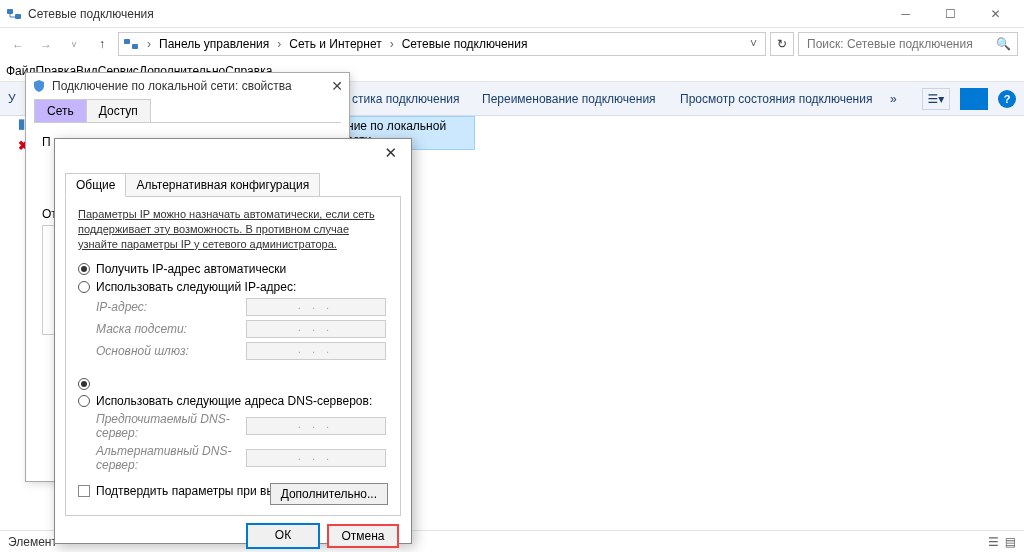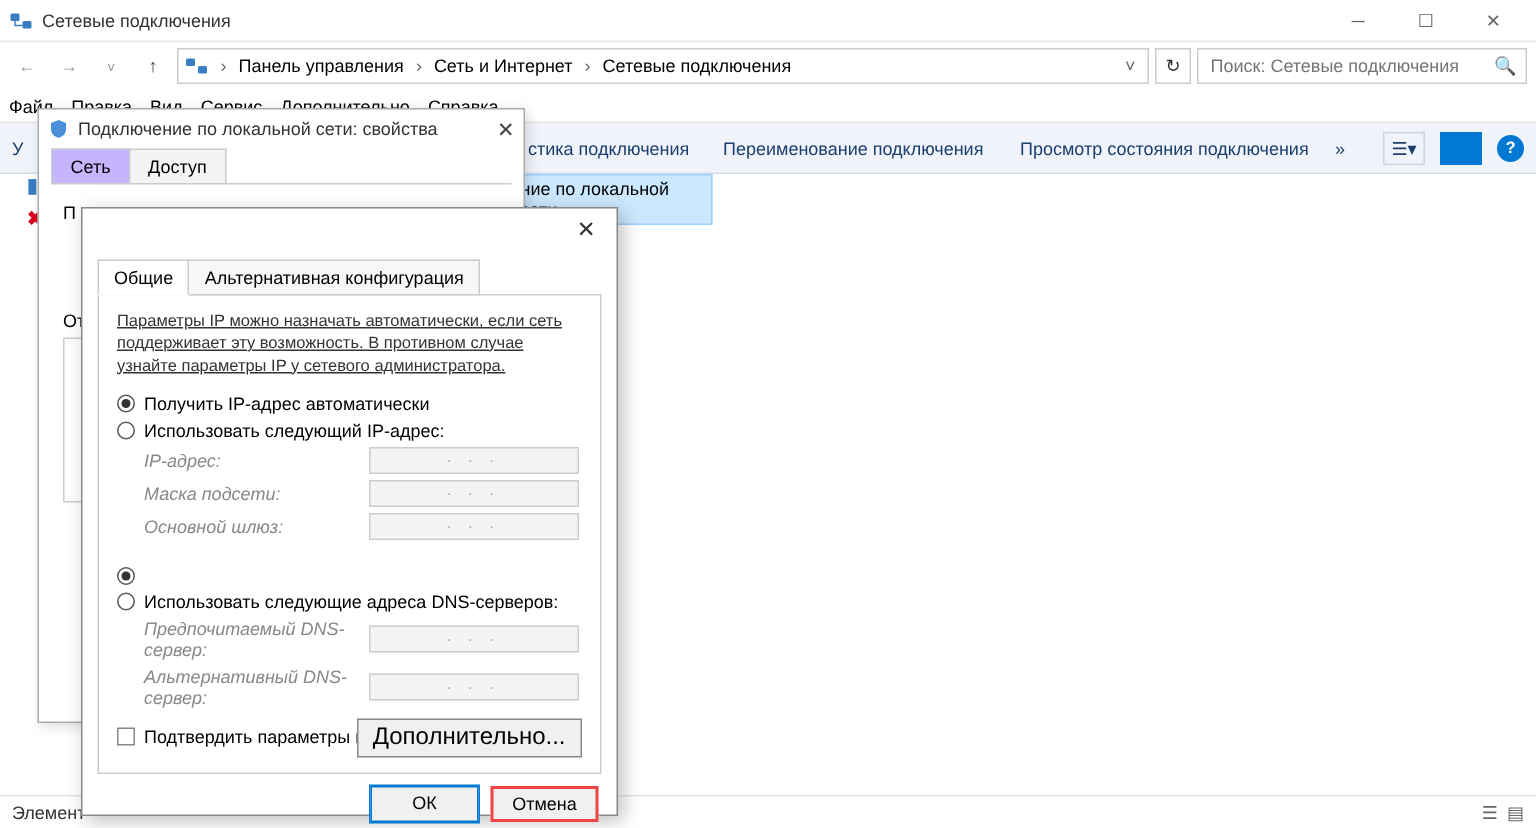--- a/index.html
+++ b/index.html
@@ -19,21 +19,21 @@
 .breadcrumb-box { flex: 1; height: 24px; border: 1px solid #ccc; display: flex; align-items: center; padding: 0 4px; gap: 2px; }
 .breadcrumb-box .bc-icon { width: 16px; height: 16px; margin-right: 4px; }
 .breadcrumb-box .bc-sep { color: #666; padding: 0 2px; }
 .breadcrumb-box .bc-item { color: #000; padding: 2px 4px; }
 .breadcrumb-box .bc-expand { margin-left: auto; color: #666; padding: 0 4px; }
 .refresh-btn { width: 24px; height: 24px; display: flex; align-items: center; justify-content: center; border: 1px solid #ccc; color: #333; }
 .search-box { width: 220px; height: 24px; border: 1px solid #ccc; display: flex; align-items: center; padding: 0 6px; color: #888; }
 .search-box input { border: none; outline: none; flex: 1; font-size: 12px; color: #6d28d9; background: transparent; }
 
 
-.menubar { height: 22px; display: flex; align-items: center; padding: 0 6px; gap: 12px; border-bottom: 1px solid #e5e5e5; }
+.menubar { height: 22px; display: flex; align-items: center; padding: 0 6px; border-bottom: 1px solid #e5e5e5; }
 .menubar .menu-item { color: #000; }
 
 
 .cmdbar { height: 34px; background: #f0f4fa; display: flex; align-items: center; padding: 0 8px; gap: 18px; border-bottom: 1px solid #d6dde8; position: relative; }
 .cmdbar .cmd-item { color: #1a3e6e; font-size: 12px; }
 .cmdbar .cmd-right { margin-left: auto; display: flex; align-items: center; gap: 10px; }
 .cmdbar .view-toggle { width: 28px; height: 22px; border: 1px solid #cbd5e3; display: flex; align-items: center; justify-content: center; color: #1a3e6e; }
 .cmdbar .help-icon { width: 18px; height: 18px; border-radius: 50%; background: #0078d4; color: #fff; display: flex; align-items: center; justify-content: center; font-size: 11px; font-weight: bold; }
 
 
@@ -68,21 +68,21 @@
 .dlg2 .panel { margin: -1px 10px 0 10px; border: 1px solid #ccc; padding: 10px 12px 12px 12px; height: 320px; position: relative; }
 .dlg2 .desc { font-size: 11px; color: #333; line-height: 1.35; margin-bottom: 10px; text-decoration: underline; }
 .dlg2 .radio-row { display: flex; align-items: center; gap: 6px; font-size: 12px; margin: 4px 0; }
 .dlg2 .radio { width: 12px; height: 12px; border: 1px solid #555; border-radius: 50%; display: inline-flex; align-items: center; justify-content: center; }
 .dlg2 .radio.checked::after { content: ""; width: 6px; height: 6px; background: #333; border-radius: 50%; }
 .dlg2 .field-row { display: flex; align-items: center; margin: 4px 0 4px 18px; font-size: 12px; color: #888; font-style: italic; }
 .dlg2 .field-row .flabel { width: 150px; }
 .dlg2 .field-row .finput { width: 140px; height: 18px; border: 1px solid #ccc; background: #f4f4f4; color: #aaa; text-align: center; font-size: 11px; letter-spacing: 4px; }
 .dlg2 .checkbox-row { display: flex; align-items: center; gap: 6px; font-size: 12px; margin-top: 12px; }
 .dlg2 .checkbox { width: 12px; height: 12px; border: 1px solid #888; }
-.dlg2 .adv-btn { position: absolute; right: 12px; bottom: 10px; padding: 3px 10px; border: 1px solid #888; background: #f0f0f0; font-size: 16px; }
+.dlg2 .adv-btn { position: absolute; right: 12px; bottom: 10px; padding: 3px 10px; border: 1px solid #888; background: #f0f0f0; font-size: 12px; }
 .dlg2 .btnrow { display: flex; justify-content: flex-end; gap: 8px; padding: 8px 12px; }
 .dlg2 .btn { width: 72px; padding: 3px 0; border: 2px solid #ef4444; background: #f0f0f0; font-size: 12px; text-align: center; }
 .dlg2 .btn.primary { border: 1px solid #0078d4; outline: 1px solid #0078d4; }
 
 
 .leftedge { position: absolute; left: 18px; top: 116px; display: flex; flex-direction: column; gap: 10px; }
 .leftedge .redx { width: 8px; height: 12px; color: #d9001b; font-weight: bold; font-size: 13px; }
 
 
 .svg-net { display:inline-block; width:16px; height:16px; }

